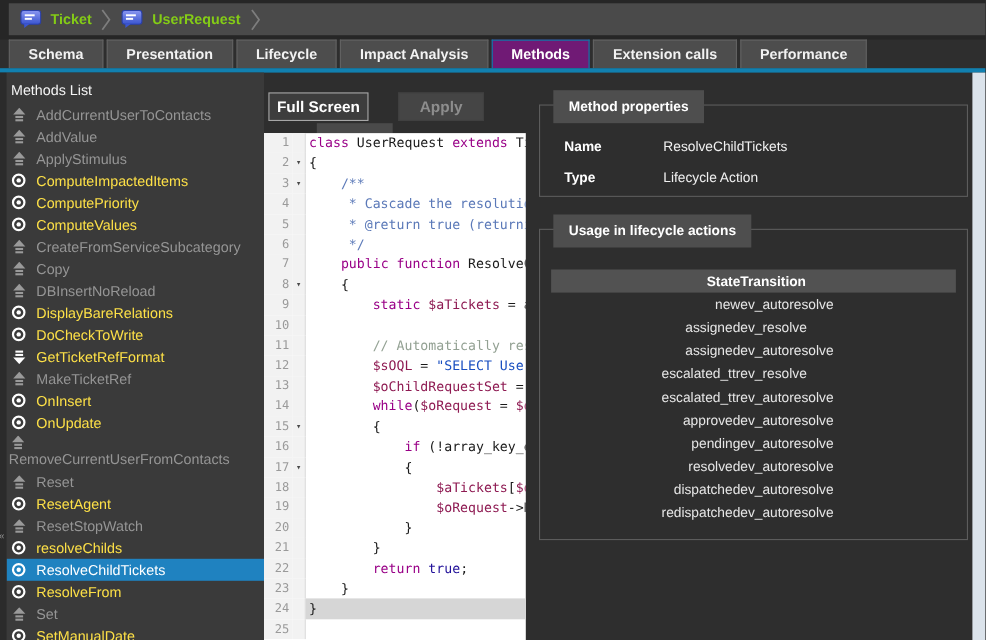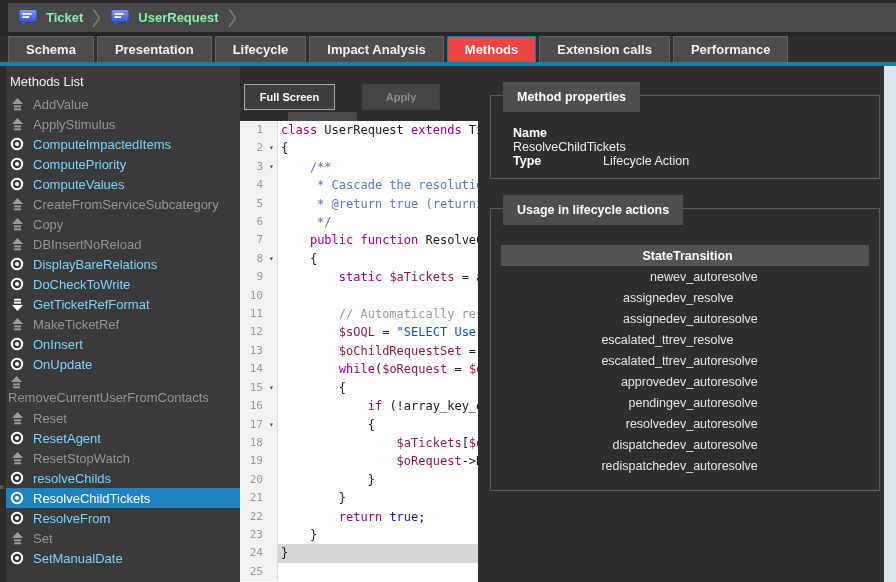--- a/index.html
+++ b/index.html
@@ -7,46 +7,46 @@
   body {
     width:896px; height:582px; position:relative; overflow:hidden;
     background:#2e2e2e; font-family:"Liberation Sans", sans-serif; color:#eee;
     -webkit-font-smoothing:antialiased;
   }
   
   #topbar { position:absolute; left:0; top:0; width:896px; height:36px; background:#262626; }
   #crumbstrip { position:absolute; left:8px; top:3px; width:888px; height:29px; background:#4a4a4a;
     display:flex; align-items:center; padding-left:10px; }
   .crumb { display:flex; align-items:center; gap:8px; margin-right:8px; cursor:default; }
-  .crumb-label { font-size:13px; font-weight:bold; color:#86efac; }
+  .crumb-label { font-size:13px; font-weight:bold; color:#84cc16; }
   .crumb-sep { margin-right:8px; display:flex; align-items:center; }
   
   #tabbar { position:absolute; left:8px; top:36px; width:888px; height:26px; display:flex; gap:3px; }
   .tab { background:#4d4d4d; border:1px solid #616161; border-bottom:none; color:#f2f2f2;
     font-weight:bold; font-size:13px; padding:0 17px; display:flex; align-items:center; cursor:default; }
-  .tab.active { background:#ef4444; border-color:#0c7ca8; color:#fff; }
+  .tab.active { background:#701a75; border-color:#0c7ca8; color:#fff; }
   #blueline { position:absolute; left:0; top:62px; width:896px; height:4px; background:#1180b0; }
   
   #splitter { position:absolute; left:0; top:66px; width:6px; height:516px; background:#2b2b2b; }
   #splitter .handle { position:absolute; left:-1px; top:416px; color:#9a9a9a; font-size:9px; }
   #sidebar { position:absolute; left:6px; top:66px; width:234px; height:516px; background:#3a3a3a; overflow:hidden; }
   #sidebar-title { font-size:13px; color:#f5f5f5; padding:8px 0 5px 4px; }
   .m-item { display:flex; align-items:center; gap:9px; height:20px; padding-left:4px; font-size:13px;
     white-space:nowrap; cursor:default; }
   .m-item .ico { width:14px; height:14px; flex:none; display:flex; align-items:center; justify-content:center; }
   .m-item.inherited .lbl { color:#959595; }
-  .m-item .lbl { color:#7dd3fc; }
+  .m-item .lbl { color:#fde047; }
   .m-item.selected { background:#1f82c0; }
   .m-item.selected .lbl { color:#ffffff; }
   .m-wrapblock { padding-left:4px; }
   .m-wrapblock .ico-row { height:16px; display:flex; align-items:center; }
   .m-wrapblock .lbl { font-size:13px; color:#959595; display:block; height:18px; margin-left:-2px; }
   
   .btn { position:absolute; display:flex; align-items:center; justify-content:center;
-    font-weight:bold; font-size:11px; cursor:default; }
+    font-weight:bold; font-size:14px; cursor:default; }
   #btn-fullscreen { left:244px; top:84px; width:91px; height:26px; background:#3d3d3d;
     border:1px solid #a6a6a6; color:#ffffff; }
   #btn-apply { left:362px; top:84px; width:78px; height:26px; background:#454545;
     border:1px solid #404040; color:#8d8d8d; }
   #grip { position:absolute; left:288px; top:112px; width:69px; height:9px; background:#4a4a4a; }
   
   #editor { position:absolute; left:240px; top:121px; width:238px; height:461px; background:#ffffff; overflow:hidden; }
   .line { display:flex; height:18.42px; line-height:18.42px;
     font-family:"DejaVu Sans Mono", monospace; font-size:12px; }
   .gut { width:26px; background:#f2f2f2; color:#9a9a9a; text-align:right; padding-right:3px;
@@ -64,21 +64,21 @@
   
   #rightpanel { position:absolute; left:488px; top:66px; width:394px; height:528px; }
   .fbox { position:absolute; border:1px solid #5c5c5c; }
   #props { left:2px; top:29px; width:390px; height:84px; }
   #usage { left:2px; top:142px; width:390px; height:283px; }
   .legend { position:absolute; left:12px; top:-14px; background:#4e4e4e; padding:8px 14px;
     font-weight:bold; font-size:12.5px; color:#ffffff; white-space:nowrap; }
   .prow { position:absolute; left:22px; right:10px; height:16px; display:flex; font-size:12.5px; }
   .prow .plabel { width:90px; font-weight:bold; color:#ffffff; }
   .prow .pvalue { color:#f0f0f0; }
-  #prow-0 { top:30px;flex-direction:column; } #prow-1 { top:58px; }
+  #prow-0 { top:30px; } #prow-1 { top:58px; }
   
   #usage-table { position:absolute; left:10px; top:36px; width:368px; }
   .trow { display:flex; height:21px; align-items:center; font-size:12.5px; }
   .trow .c1 { width:172px; padding-left:4px;text-align:right; }
   .trow .c2 { flex:1; }
   .trow.thead { background:#525252; font-weight:bold; color:#ffffff; }
   .trow .cell { color:#e6e6e6; }
   .trow.thead .cell { color:#ffffff; }
   
   #rightstrip { position:absolute; left:884px; top:66px; width:12px; height:516px; background:#dbe3eb; }
@@ -152,20 +152,30 @@
   <div id="sidebar-title">Methods List</div>
   <div id="sidebar-items">
       <div class="m-item inherited">
         <span class="ico">
           <svg width="13" height="13" viewBox="0 0 13 13">
             <polygon points="6.5,0 12,6 1,6" fill="#9a9a9a"></polygon>
             <rect x="3" y="7.4" width="7" height="1.9" fill="#9a9a9a"></rect>
             <rect x="3" y="10.4" width="7" height="1.9" fill="#9a9a9a"></rect>
           </svg>
         </span>
+        <span class="lbl">AddCurrentUserToContacts</span>
+      </div>
+      <div class="m-item inherited">
+        <span class="ico">
+          <svg width="13" height="13" viewBox="0 0 13 13">
+            <polygon points="6.5,0 12,6 1,6" fill="#9a9a9a"></polygon>
+            <rect x="3" y="7.4" width="7" height="1.9" fill="#9a9a9a"></rect>
+            <rect x="3" y="10.4" width="7" height="1.9" fill="#9a9a9a"></rect>
+          </svg>
+        </span>
         <span class="lbl">AddValue</span>
       </div>
       <div class="m-item inherited">
         <span class="ico">
           <svg width="13" height="13" viewBox="0 0 13 13">
             <polygon points="6.5,0 12,6 1,6" fill="#9a9a9a"></polygon>
             <rect x="3" y="7.4" width="7" height="1.9" fill="#9a9a9a"></rect>
             <rect x="3" y="10.4" width="7" height="1.9" fill="#9a9a9a"></rect>
           </svg>
         </span>

